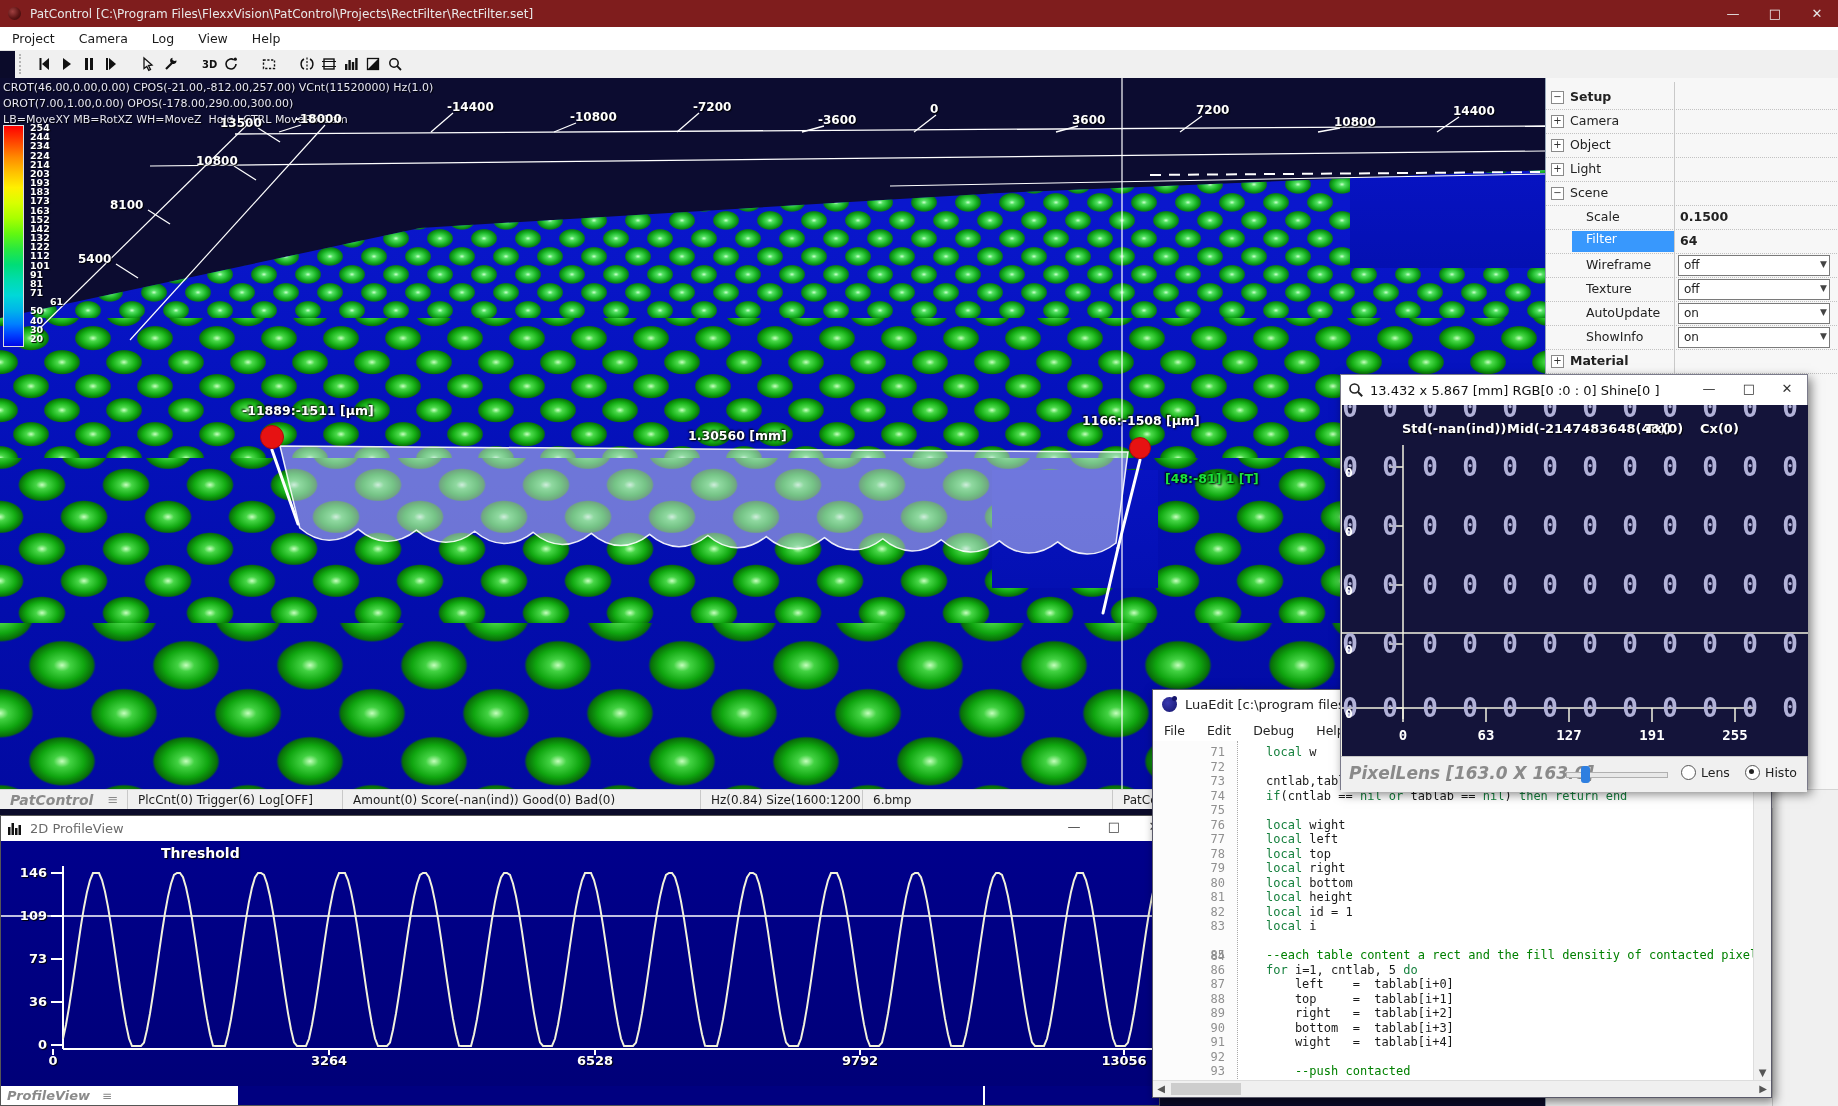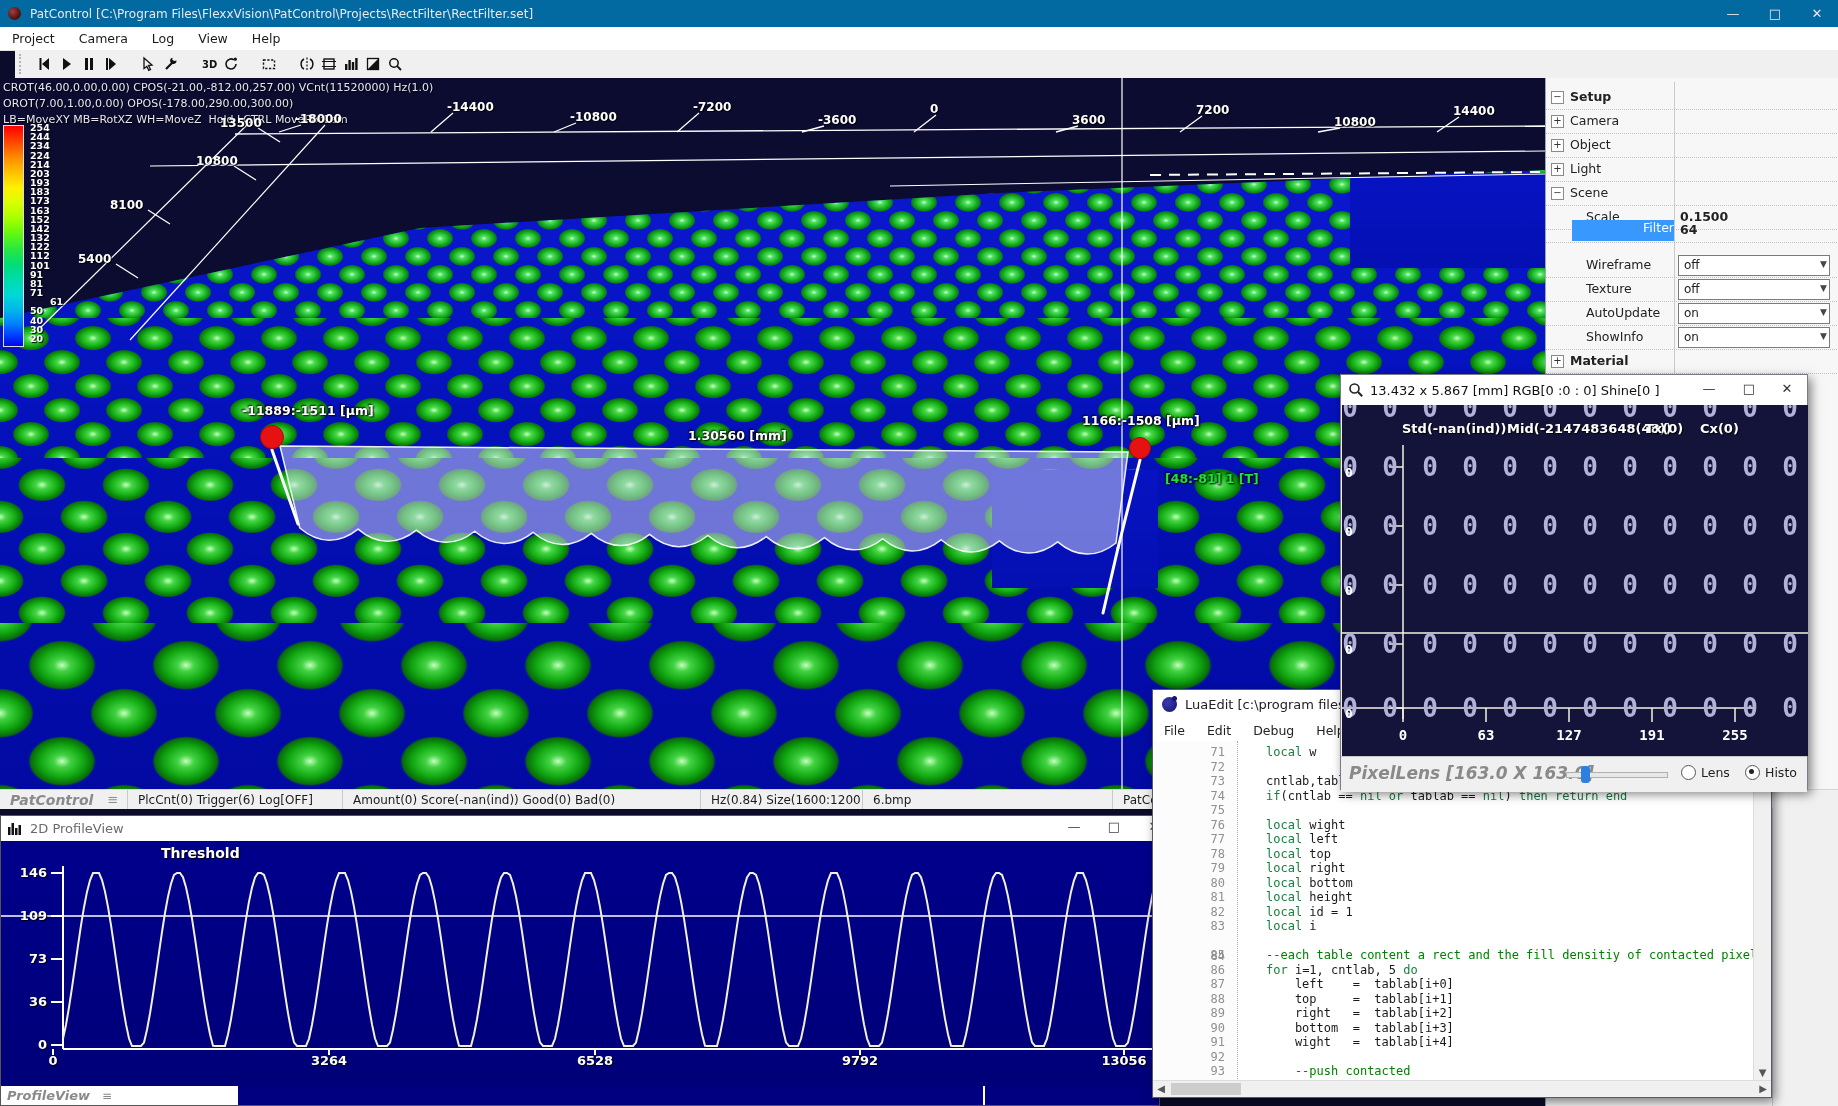--- a/index.html
+++ b/index.html
@@ -1,20 +1,20 @@
 <!DOCTYPE html>
 <html><head>
 <meta charset="utf-8">
 <style>
   html,body{margin:0;padding:0;}
   body{width:1838px;height:1106px;position:relative;overflow:hidden;background:#0b0b2a;
        font-family:"DejaVu Sans","Liberation Sans",sans-serif;-webkit-font-smoothing:antialiased;}
   .abs{position:absolute;}
   
-  #titlebar{left:0;top:0;width:1838px;height:27px;background:#0369a1;color:#e8e8e8;font-size:12px;display:flex;align-items:center;}
+  #titlebar{left:0;top:0;width:1838px;height:27px;background:#7f1d1d;color:#e8e8e8;font-size:12px;display:flex;align-items:center;}
   #app-icon{width:13px;height:13px;border-radius:50%;margin:0 9px 0 8px;background:radial-gradient(circle at 35% 35%, #a04040 0%, #5d1515 55%, #2b0505 100%);}
   #win-controls{margin-left:auto;display:flex;}
   .wc{width:42px;height:27px;display:flex;align-items:center;justify-content:center;color:#e8e8e8;font-size:13px;}
   #menubar{left:0;top:27px;width:1838px;height:23px;background:#ffffff;display:flex;align-items:center;font-size:12.5px;color:#1a1a1a;border-bottom:1px solid #e3e3e3;}
   .menu-item{padding:0 12px;height:100%;display:flex;align-items:center;}
   #toolbar{left:0;top:50px;width:1838px;height:28px;background:#f0f0f0;display:flex;align-items:center;border-bottom:1px solid #d8d8d8;margin-left:15px;}
   #tb-grip{width:5px;height:20px;margin:0 8px 0 4px;border-left:2px dotted #b5b5b5;}
   .tbtn{width:22px;height:22px;display:flex;align-items:center;justify-content:center;}
   
   #viewport{left:0;top:78px;width:1545px;height:711px;background:#0c0c30;overflow:hidden;}
@@ -332,21 +332,21 @@
         <span class="sp-label" style="left: 24px;">Light</span>
       </div>
       <div class="sp-row" style="top: 103px;">
         <span class="pm">−</span>
         <span class="sp-label" style="left: 24px;">Scene</span>
       </div>
       <div class="sp-row" style="top: 127px;">
         <span class="sp-label" style="left: 40px;">Scale</span>
         <span class="sp-val">0.1500</span>
       </div>
-      <div class="sp-row" style="top: 140px; text-align: right;">
+      <div class="sp-row" style="top: 151px;">
         <span class="sp-label sel" style="left: 40px;">Filter</span>
         <span class="sp-val">64</span>
       </div>
       <div class="sp-row" style="top: 175px;">
         <span class="sp-label" style="left: 40px;">Wireframe</span>
         <span class="sp-dd">
           <span class="sp-ddtext">off</span>
           <span class="sp-ddarrow">▼</span>
         </span>
       </div>

